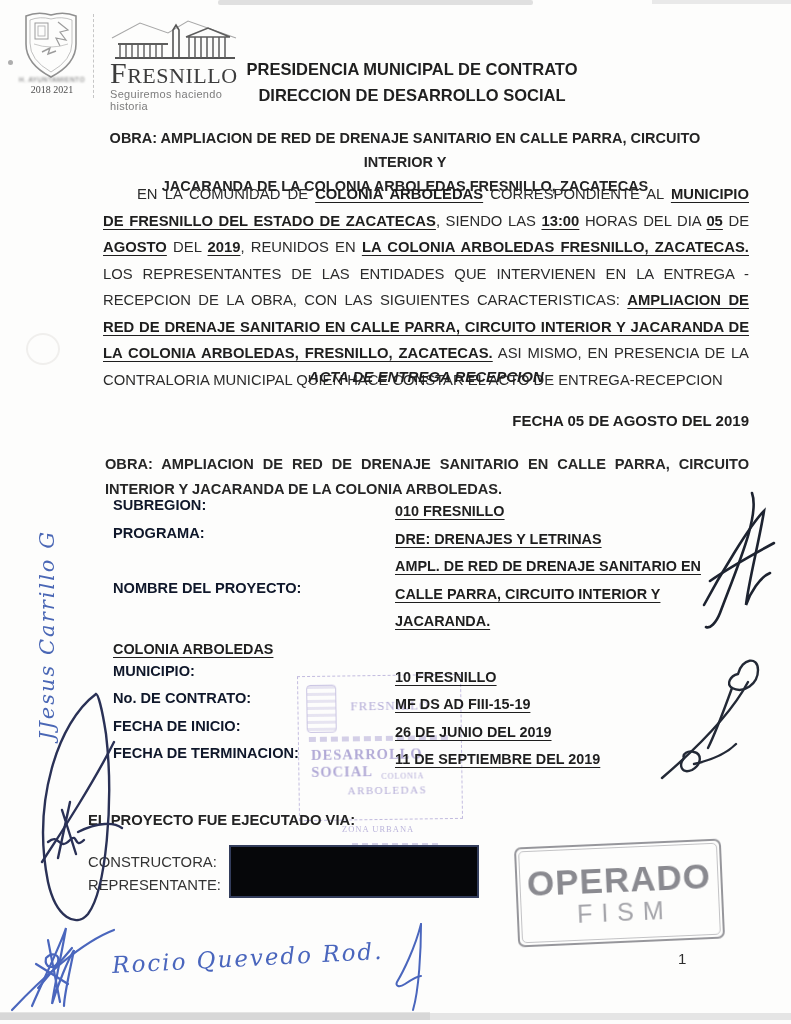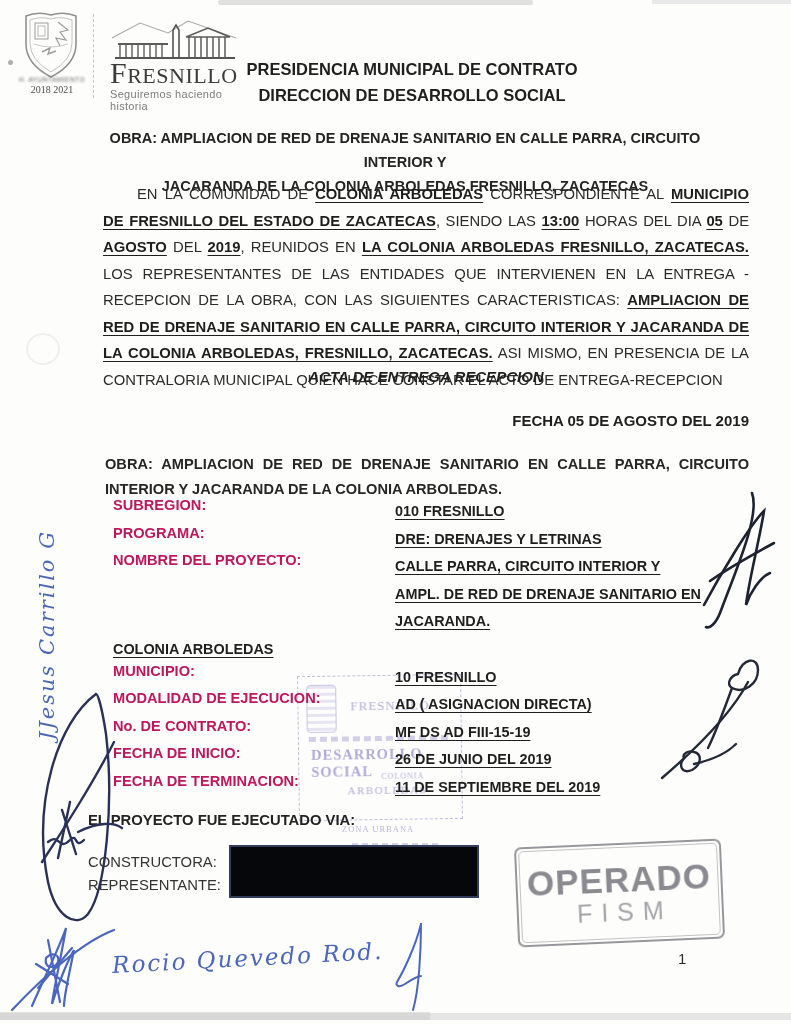--- a/index.html
+++ b/index.html
@@ -59,21 +59,21 @@
   .fecha-line { position:absolute; left:103px; top:412px; width:646px; text-align:right; font-weight:700; font-size:15px; color:#1f1f1f; }
 
   .obra2 {
     position:absolute; left:105px; top:452px; width:644px;
     font-weight:700; font-size:14.6px; line-height:25px; text-align:justify; color:#262626;
   }
 
   
   .fields { position:absolute; left:113px; top:497px; width:640px; z-index:2; }
   .f-row { display:flex; height:27.6px; align-items:flex-start; }
-  .f-label { width:282px; flex:0 0 282px; font-weight:700; font-size:14.6px; color:#be185d; }
+  .f-label { width:282px; flex:0 0 282px; font-weight:700; font-size:14.6px; color:#0f172a; }
   .f-value { flex:1; font-weight:700; font-size:14.4px; color:#1e1e1e; text-decoration:underline; text-underline-offset:3px; text-decoration-thickness:1.4px;margin-top:6px; }
 
   .ejecutado { position:absolute; left:88px; top:812px; font-weight:700; font-size:14.8px; color:#232323; z-index:2; }
   .constructora-block { position:absolute; left:88px; top:851px; font-size:14.8px; line-height:23px; color:#333; z-index:2; }
 
   
   .redaction-box {
     position:absolute; left:229px; top:845px; width:250px; height:53px;
     background:#06070a; border:2.5px solid #333d5c; z-index:6;
   }
@@ -186,47 +186,43 @@
         <span class="f-label">SUBREGION:</span>
         <span class="f-value">010 FRESNILLO</span>
       </div>
 
       <div class="f-row">
         <span class="f-label">PROGRAMA:</span>
         <span class="f-value">DRE: DRENAJES Y LETRINAS</span>
       </div>
 
       <div class="f-row">
+        <span class="f-label"></span>
+        <span class="f-value">AMPL. DE RED DE DRENAJE SANITARIO EN</span>
+      </div>
+
+      <div class="f-row">
         <span class="f-label">NOMBRE DEL PROYECTO:</span>
         <span class="f-value">CALLE PARRA, CIRCUITO INTERIOR Y</span>
       </div>
 
       <div class="f-row">
         <span class="f-label"></span>
-        <span class="f-value">AMPL. DE RED DE DRENAJE SANITARIO EN</span>
-      </div>
-
-      <div class="f-row">
-        <span class="f-label"></span>
         <span class="f-value">JACARANDA.</span>
       </div>
 
       <div class="f-row">
         <span class="f-value">COLONIA ARBOLEDAS</span>
       </div>
 
       <div class="f-row">
         <span class="f-label">MUNICIPIO:</span>
         <span class="f-value">10 FRESNILLO</span>
       </div>
 
-      <div class="f-row">
-        <span class="f-label">MODALIDAD DE EJECUCION:</span>
-        <span class="f-value">AD ( ASIGNACION DIRECTA)</span>
-      </div>
 
       <div class="f-row">
         <span class="f-label">No. DE CONTRATO:</span>
         <span class="f-value">MF DS AD FIII-15-19</span>
       </div>
 
       <div class="f-row">
         <span class="f-label">FECHA DE INICIO:</span>
         <span class="f-value">26 DE JUNIO DEL 2019</span>
       </div>

